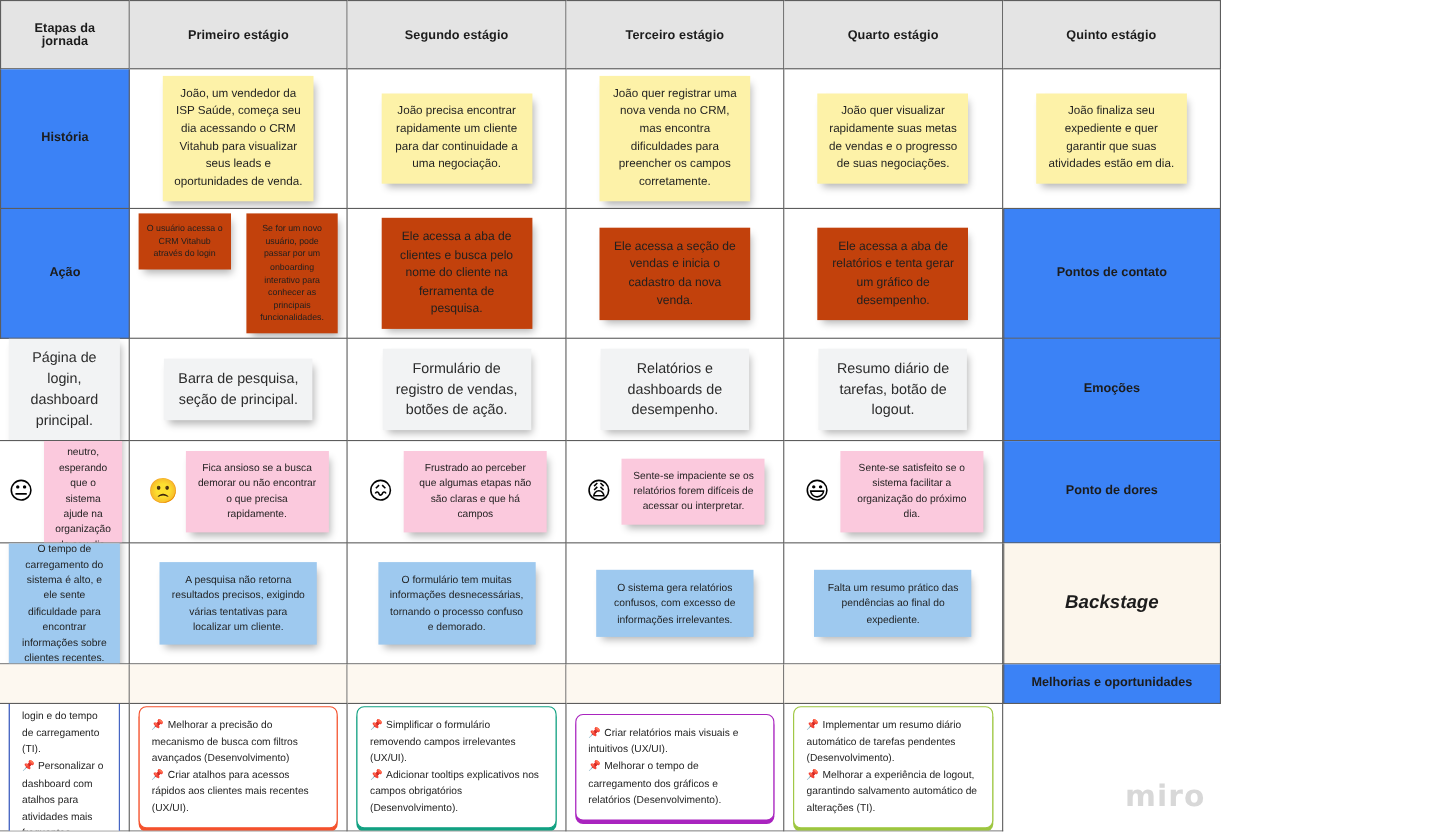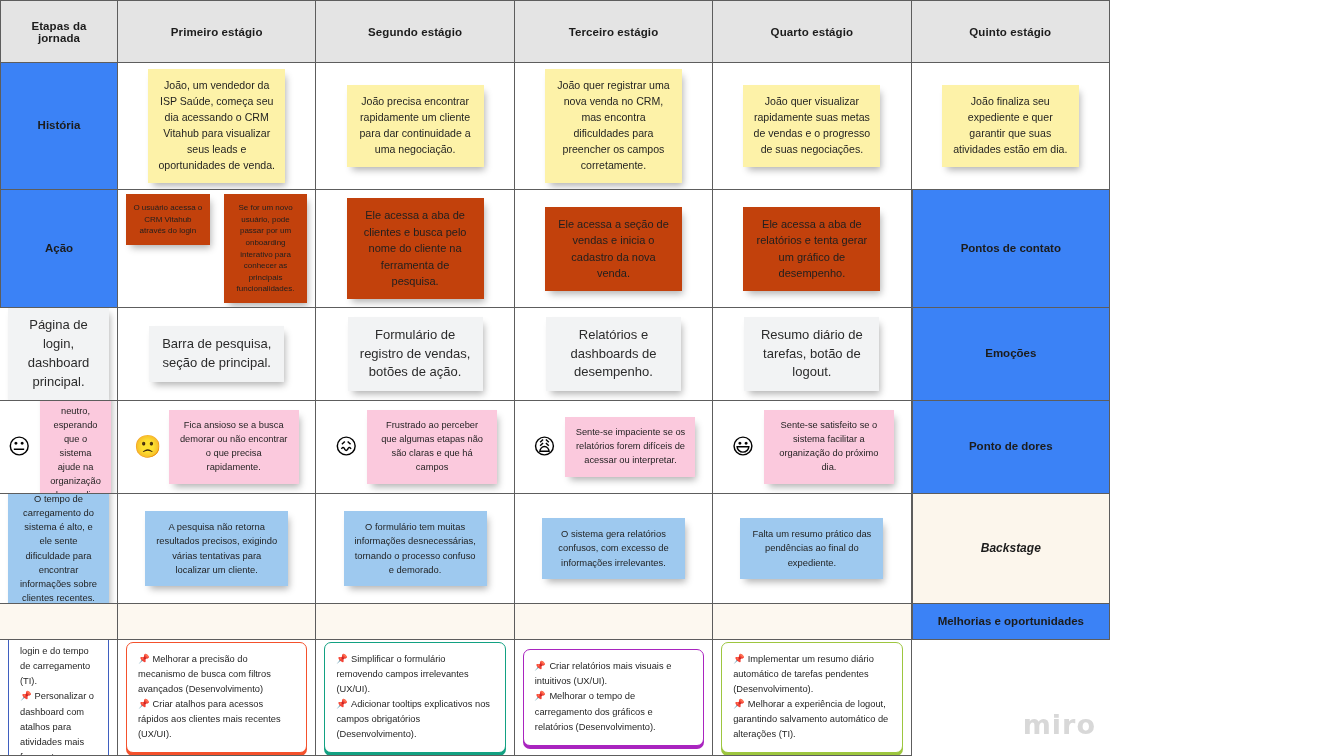--- a/index.html
+++ b/index.html
@@ -51,21 +51,21 @@
     background: #3b82f6;
     font-size: 11.5px;
     font-weight: 700;
     color: #1c1c1c;
     text-align: center;
     line-height: 1.35;
   }
   .rowlabel.backstage {
     background: #fcf6ec;
     font-style: italic;
-    font-size: 12px;
+    font-size: 17px;
   }
 
   
   .backstage-body { background: #fdf8f0; }
 
   
   .note {
     position: relative;
     text-align: center;
     line-height: 1.5;

